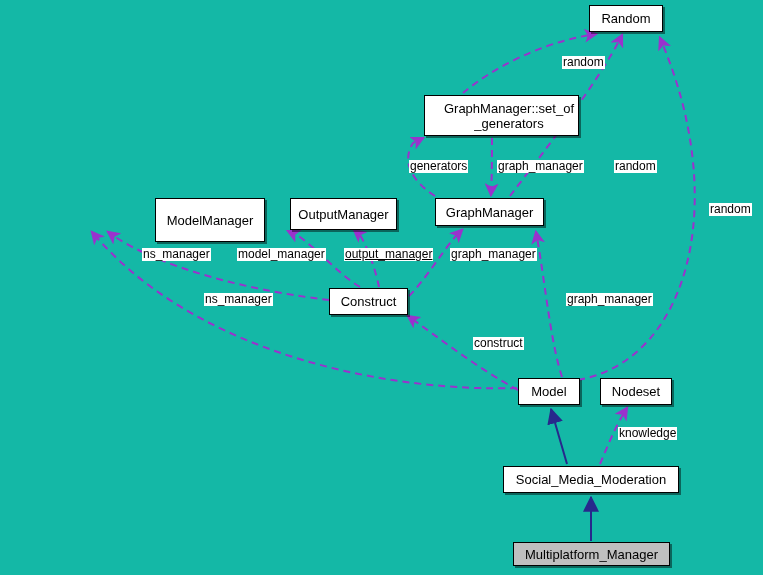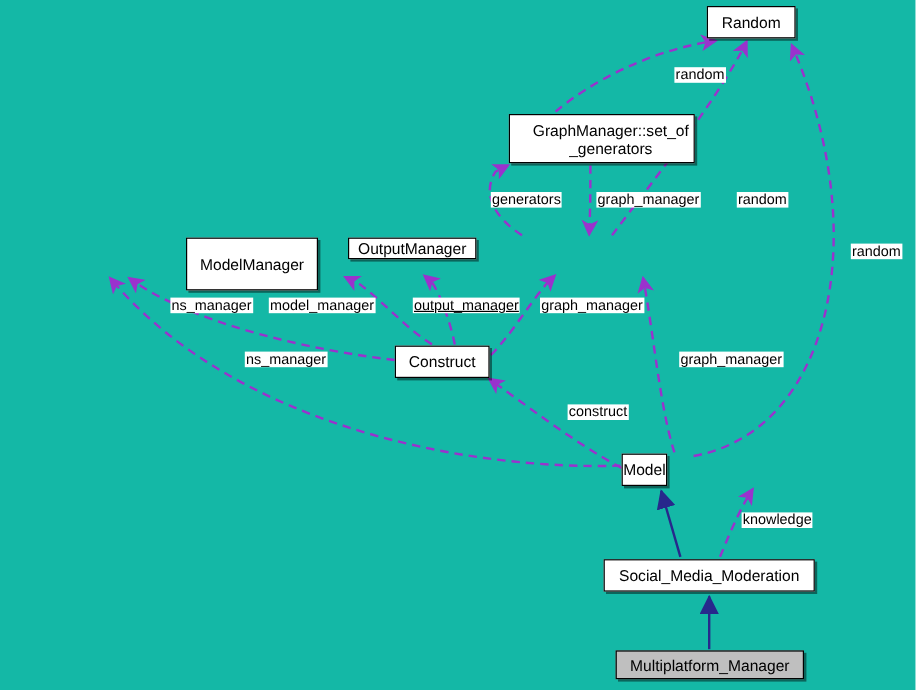--- a/index.html
+++ b/index.html
@@ -90,39 +90,41 @@
   </svg>
 
   <div class="node" style="left:589px; top:5px; width:74px; height:27px;">Random</div>
 
   <div class="node" style="left:424px; top:95px; width:155px; height:41px;padding-left:15px;">GraphManager::set_of
 _generators</div>
 
 
   <div class="node" style="left:155px; top:198px; width:110px; height:44px;">ModelManager</div>
 
-  <div class="node" style="left:290px; top:198px; width:107px; height:18px;">OutputManager</div>
+  <div class="node" style="left:290px; top:198px; width:107px; height:32px;">OutputManager</div>
 
+  <div class="node" style="left:435px; top:198px; width:109px; height:28px;">GraphManager</div>
 
   <div class="node" style="left:329px; top:288px; width:79px; height:27px;">Construct</div>
 
-  <div class="node" style="left:518px; top:378px; width:38px; height:27px;">Model</div>
+  <div class="node" style="left:518px; top:378px; width:62px; height:27px;">Model</div>
 
+  <div class="node" style="left:600px; top:378px; width:72px; height:27px;">Nodeset</div>
 
   <div class="node" style="left:503px; top:466px; width:176px; height:27px;">Social_Media_Moderation</div>
 
   <div class="node highlight" style="left:513px; top:542px; width:157px; height:24px;">Multiplatform_Manager</div>
 
   <div class="edge-label" style="left:562px; top:56px;">random</div>
   <div class="edge-label" style="left:409px; top:160px;">generators</div>
   <div class="edge-label" style="left:497px; top:160px;">graph_manager</div>
   <div class="edge-label" style="left:614px; top:160px;">random</div>
   <div class="edge-label" style="left:709px; top:203px;">random</div>
   <div class="edge-label" style="left:142px; top:248px;">ns_manager</div>
-  <div class="edge-label" style="left:224px; top:248px;">model_manager</div>
+  <div class="edge-label" style="left:237px; top:248px;">model_manager</div>
   <div class="edge-label" style="left:344px; top:248px;text-decoration:underline;">output_manager</div>
   <div class="edge-label" style="left:450px; top:248px;">graph_manager</div>
   <div class="edge-label" style="left:204px; top:293px;">ns_manager</div>
   <div class="edge-label" style="left:566px; top:293px;">graph_manager</div>
   <div class="edge-label" style="left:473px; top:337px;">construct</div>
   <div class="edge-label" style="left:618px; top:427px;">knowledge</div>
 
 </div>
 
 </body></html>

